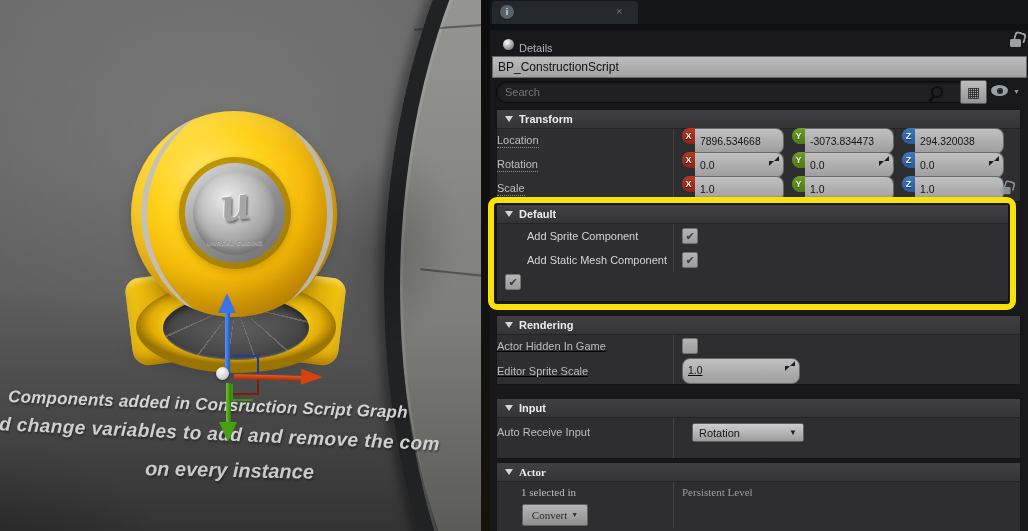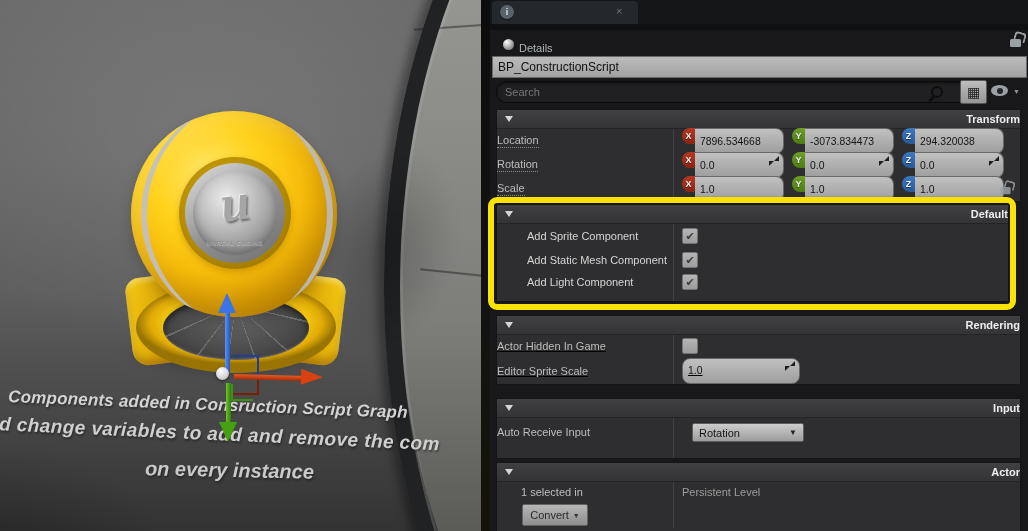--- a/index.html
+++ b/index.html
@@ -117,21 +117,21 @@
   .grid-btn{left:470px;top:80px;width:25px;height:22px;border:1px solid #56585a;border-radius:2px;
       background:linear-gradient(180deg,#bdbdbd,#969696);display:flex;align-items:center;justify-content:center;
       font-size:14px;color:#222;line-height:1;}
   .eye-btn{left:501px;top:82px;width:34px;height:20px;}
   .eye{position:absolute;left:0;top:3px;width:17px;height:11px;border-radius:50%;background:#9aa0a4;}
   .eye::after{content:"";position:absolute;left:5.5px;top:2.5px;width:6px;height:6px;border-radius:50%;background:#23262a;}
   .eye-caret{position:absolute;left:22px;top:6px;font-size:7px;color:#8f9396;}
 
   .sec{background:#2e2e30;box-shadow:0 0 0 1px #151517;}
   .sec-h{height:18px;display:flex;align-items:center;gap:6px;padding-left:8px;
-      background:linear-gradient(180deg,#404043,#343437);border-bottom:1px solid #242426;justify-content:space-between;}
+      background:linear-gradient(180deg,#404043,#343437);border-bottom:1px solid #242426;}
   .sec-h .tri{width:0;height:0;border-left:4px solid transparent;border-right:4px solid transparent;border-top:6px solid #d6d6d6;}
   .sec-h .ttl{font-size:11px;font-weight:bold;color:#ededed;}
   .row{display:flex;align-items:center;position:relative;}
   .cell-l{width:177px;flex:0 0 177px;border-right:1px solid #424246;align-self:stretch;
       display:flex;align-items:center;box-sizing:border-box;}
   .cell-r{flex:1;display:flex;align-items:center;padding-left:8px;gap:4px;position:relative;align-self:stretch;}
   .lbl{font-size:11px;color:#bdbdbd;}
   .lbl.dotted{border-bottom:1px dotted #8a8a8a;padding-bottom:1px;}
   .lbl.bright{color:#d6d6d6;}
 
@@ -158,21 +158,21 @@
   .drop .dcaret{position:absolute;right:6px;font-size:8px;color:#222;}
   .btn-convert{width:64px;height:20px;border:1px solid #626262;border-radius:2px;margin-left:25px;
       background:linear-gradient(180deg,#b6b6b6,#8f8f8f);display:flex;align-items:center;justify-content:center;
       gap:4px;font-size:11px;color:#2b2b2b;}
   .btn-convert .dcaret{font-size:7px;color:#333;}
 
   .sec-transform{left:7px;top:110px;width:523px;}
   .sec-default{left:7px;top:205px;width:511px;}
   .sec-rendering{left:7px;top:316px;width:523px;}
   .sec-input{left:7px;top:399px;width:523px;}
-  .sec-actor{left:7px;top:463px;width:523px;height:68px;}
+  .sec-actor{left:7px;top:463px;width:523px;height:68px;font-family:Liberation Serif, serif;}
   .r24{height:24px;} .r22{height:22px;text-decoration:underline;} .r20{height:20px;} .r26{height:26px;}
   .val-text{font-size:11px;color:#9c9c9c;}
 
   .highlight{left:-2px;top:197px;width:528px;height:113px;border:6px solid #f8e20a;border-radius:9px;
       box-sizing:border-box;pointer-events:none;z-index:60;box-shadow:0 0 1px rgba(0,0,0,0.6);}
 </style>
 </head>
 <body>
 
 <div id="vp" class="abs">
@@ -340,23 +340,20 @@
     </div>
     <div class="row r24">
       <div class="cell-l" style="padding-left:30px;">
           <span class="lbl bright">Add Static Mesh Component</span>
         </div>
       <div class="cell-r">
           <span class="chk">✔</span>
         </div>
     </div>
     <div class="row r24" style="height:29px;align-items:flex-start;">
-      <div class="cell-l" style="padding-left:30px;align-items:flex-start;padding-top:4px;">
-          <span class="lbl bright">Add Light Component</span>
-        </div>
       <div class="cell-r" style="align-items:flex-start;padding-top:2px;">
           <span class="chk">✔</span>
         </div>
     </div>
   </div>
   <div class="abs highlight"></div>
 
   <div class="abs sec sec-rendering">
     <div class="sec-h">
       <div class="tri"></div>

